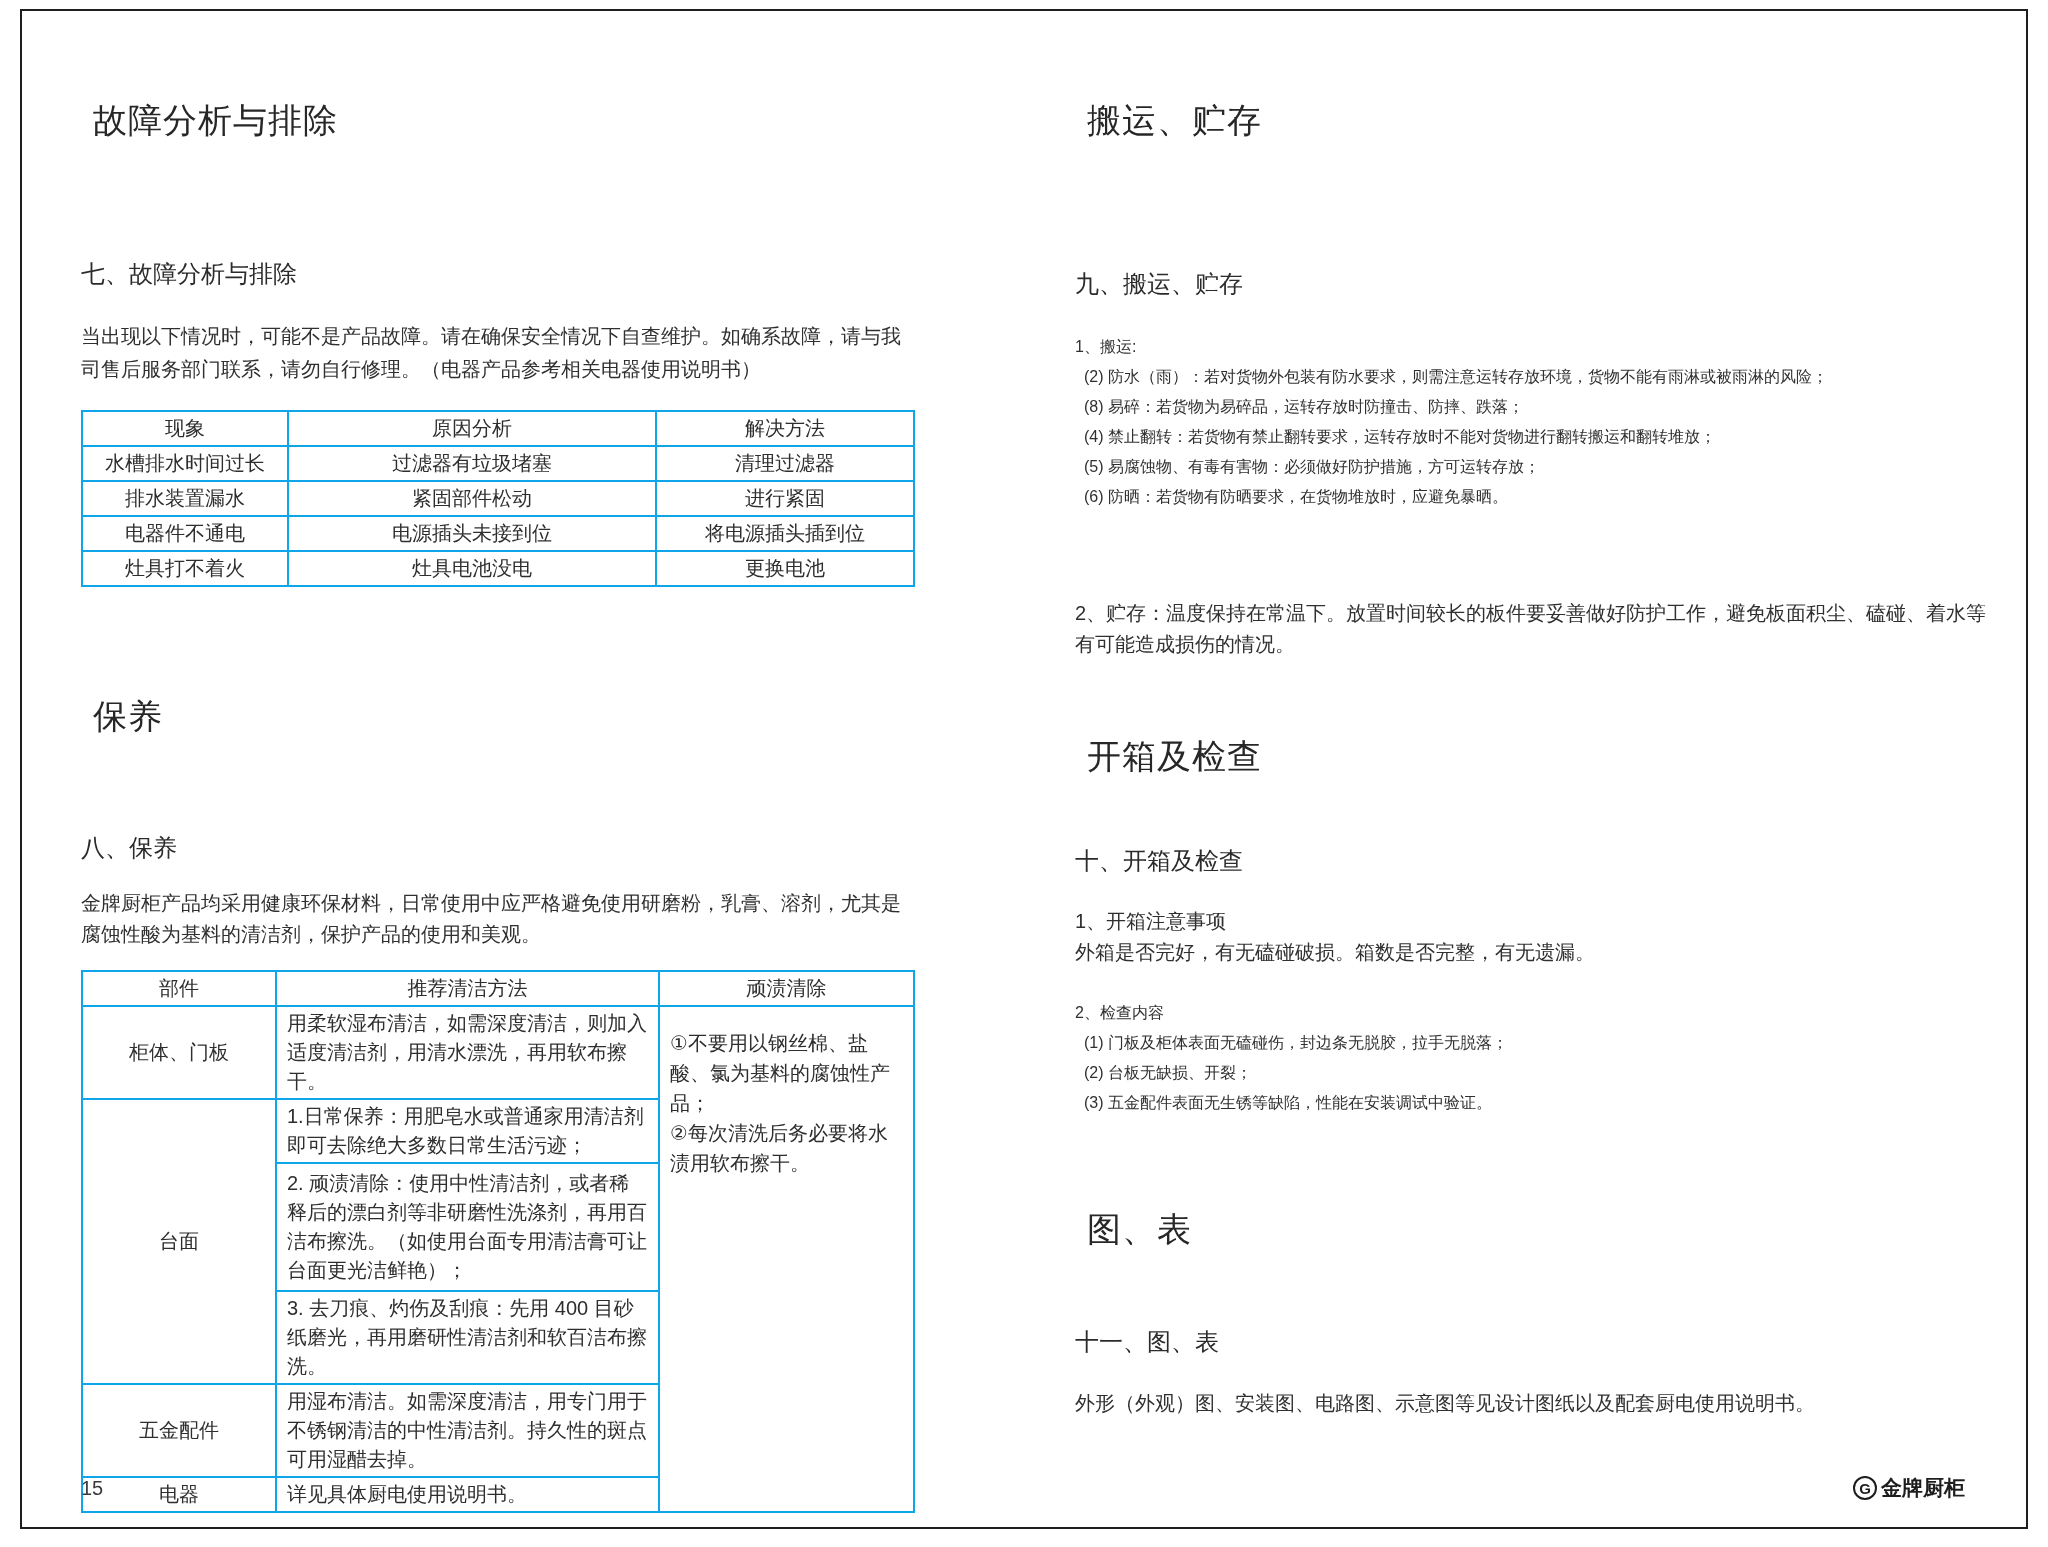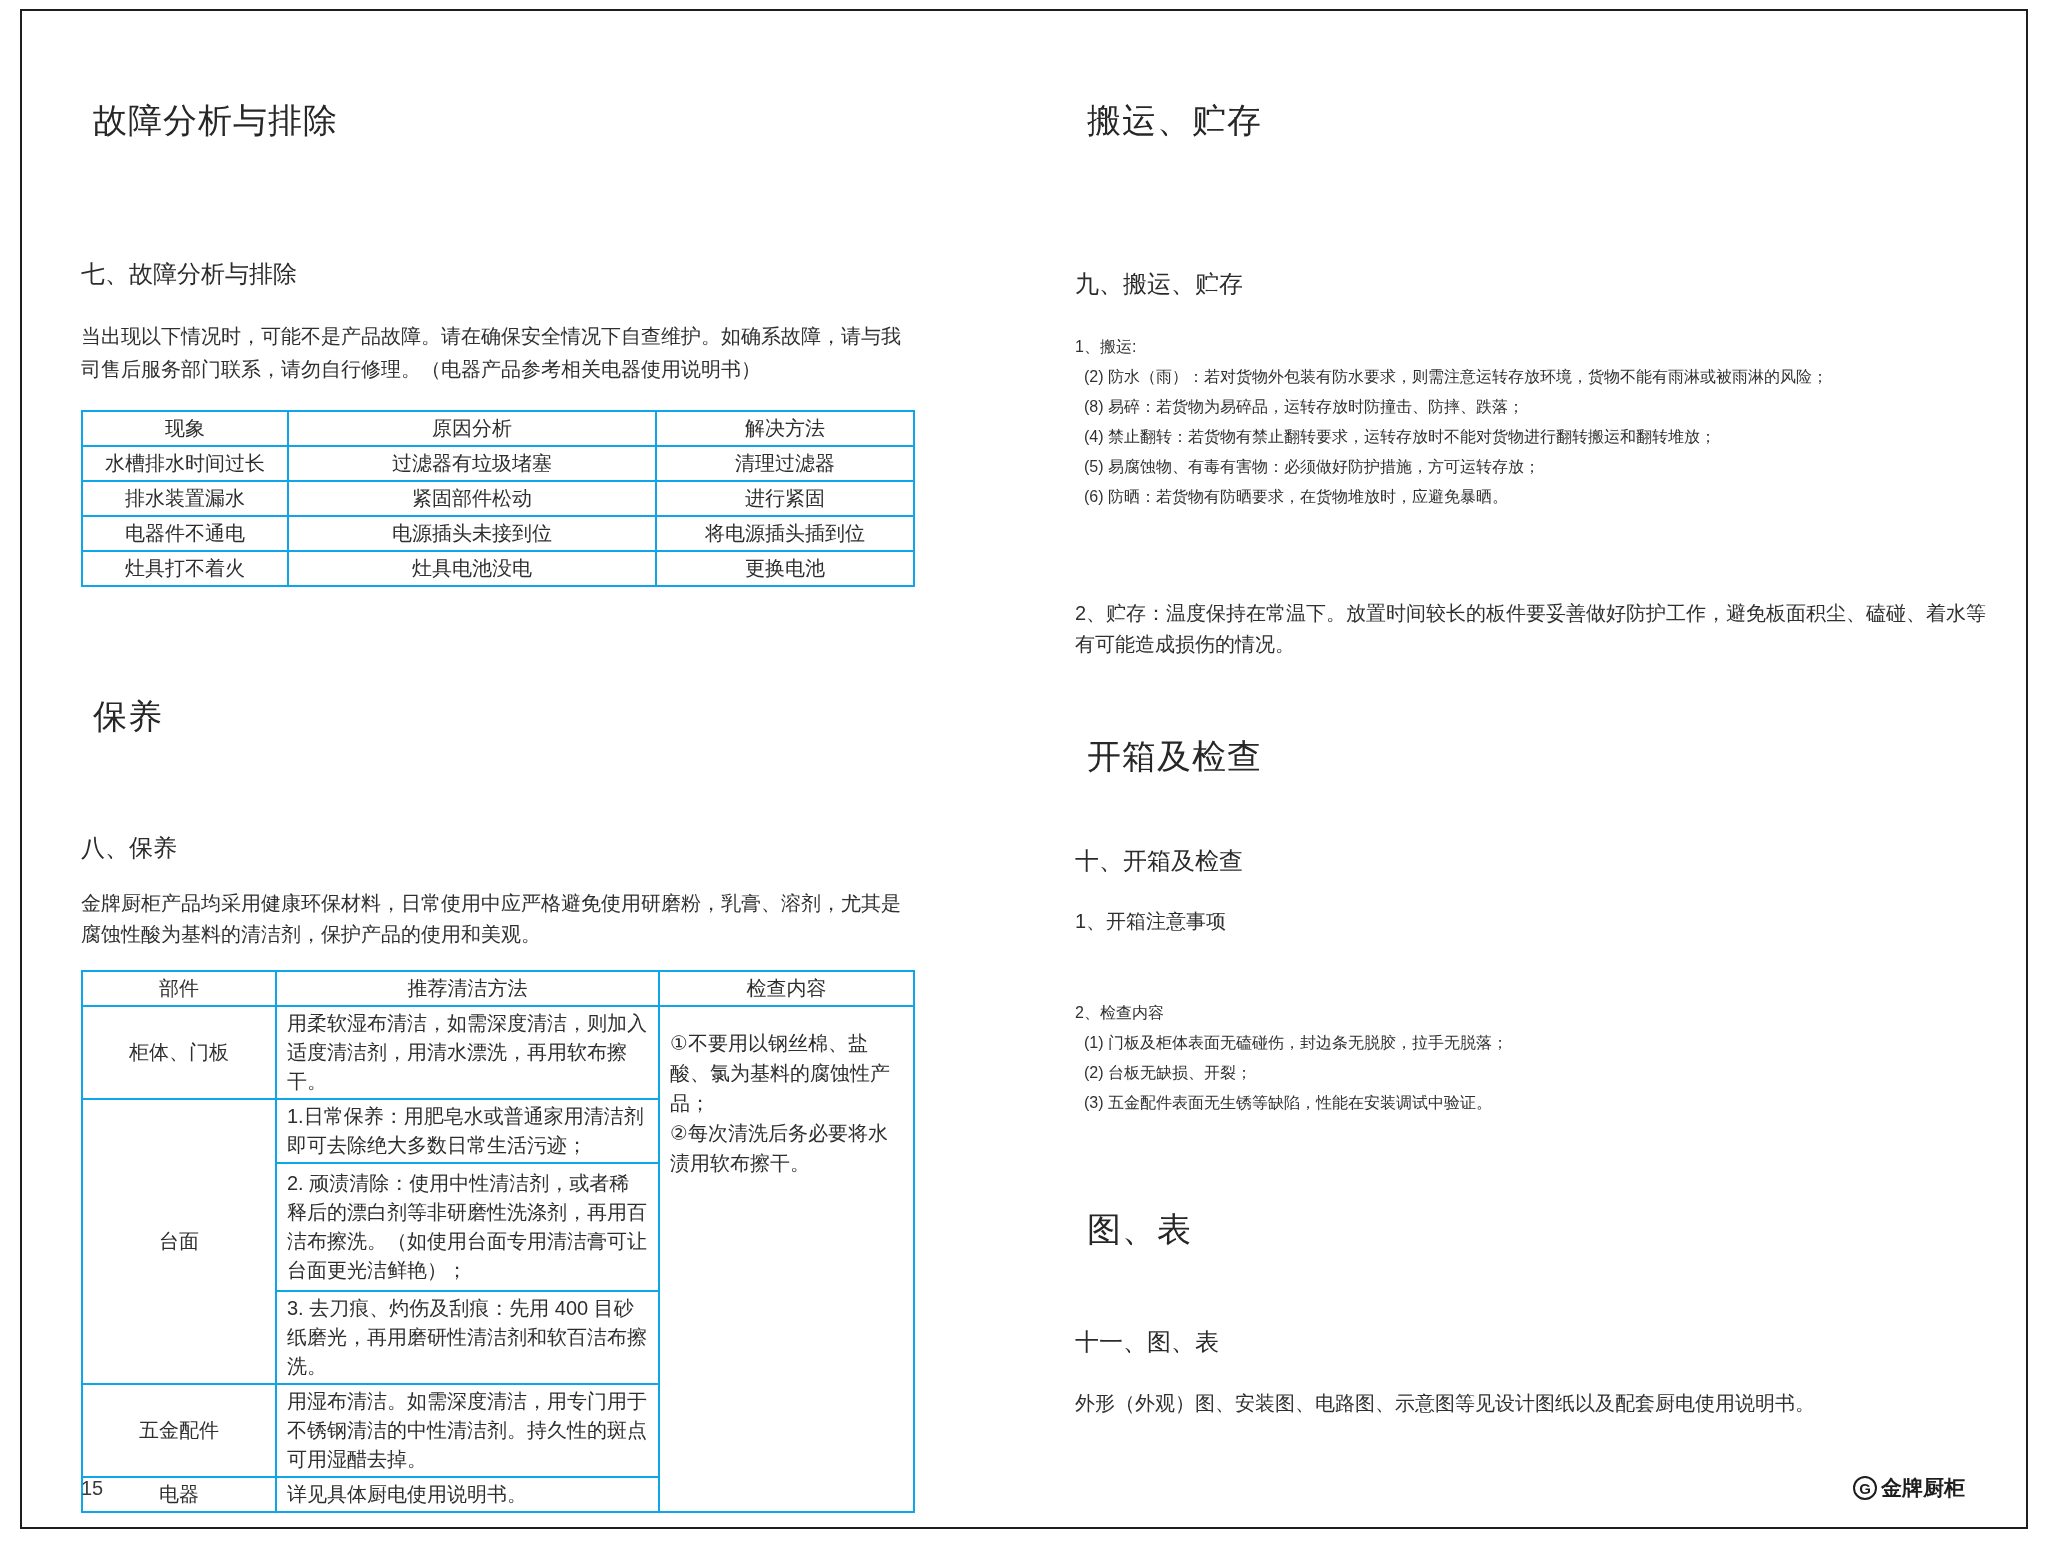--- a/index.html
+++ b/index.html
@@ -102,21 +102,21 @@
 <table class="doc-table t2 abs col-left" style="top:970px;">
   <colgroup>
       <col style="width:194px;">
       <col style="width:383px;">
       <col style="width:255px;">
     </colgroup>
   <tbody>
       <tr>
     <th>部件</th>
     <th>推荐清洁方法</th>
-    <th>检查内容</th>
+    <th>顽渍清除</th>
   </tr>
   <tr style="height:57px;">
     <td class="c-part">柜体、门板</td>
     <td class="c-method">用柔软湿布清洁，如需深度清洁，则加入适度清洁剂，用清水漂洗，再用软布擦干。</td>
     <td class="c-notes" rowspan="6">
       <div>①不要用以钢丝棉、盐酸、氯为基料的腐蚀性产品；</div>
       <div>②每次清洗后务必要将水渍用软布擦干。</div>
     </td>
   </tr>
   <tr style="height:58px;">
@@ -154,20 +154,21 @@
 </div>
 
 <div class="body-text-r abs col-right" style="top:598px;">2、贮存：温度保持在常温下。放置时间较长的板件要妥善做好防护工作，避免板面积尘、磕碰、着水等有可能造成损伤的情况。</div>
 
 <h1 class="sec-title abs col-right" style="top:722px;">开箱及检查</h1>
 
 <div class="sub-title abs col-right" style="top:845px;">十、开箱及检查</div>
 
 <div class="body-text-r abs col-right" style="top:906px;">
   <div>1、开箱注意事项</div>
+  <div>外箱是否完好，有无磕碰破损。箱数是否完整，有无遗漏。</div>
 </div>
 
 <div class="list-block abs col-right" style="top:998px;">
   <div class="li no-indent">2、检查内容</div>
   <div class="li">(1) 门板及柜体表面无磕碰伤，封边条无脱胶，拉手无脱落；</div>
   <div class="li">(2) 台板无缺损、开裂；</div>
   <div class="li">(3) 五金配件表面无生锈等缺陷，性能在安装调试中验证。</div>
 </div>
 
 <h1 class="sec-title abs col-right" style="top:1195px;">图、表</h1>

